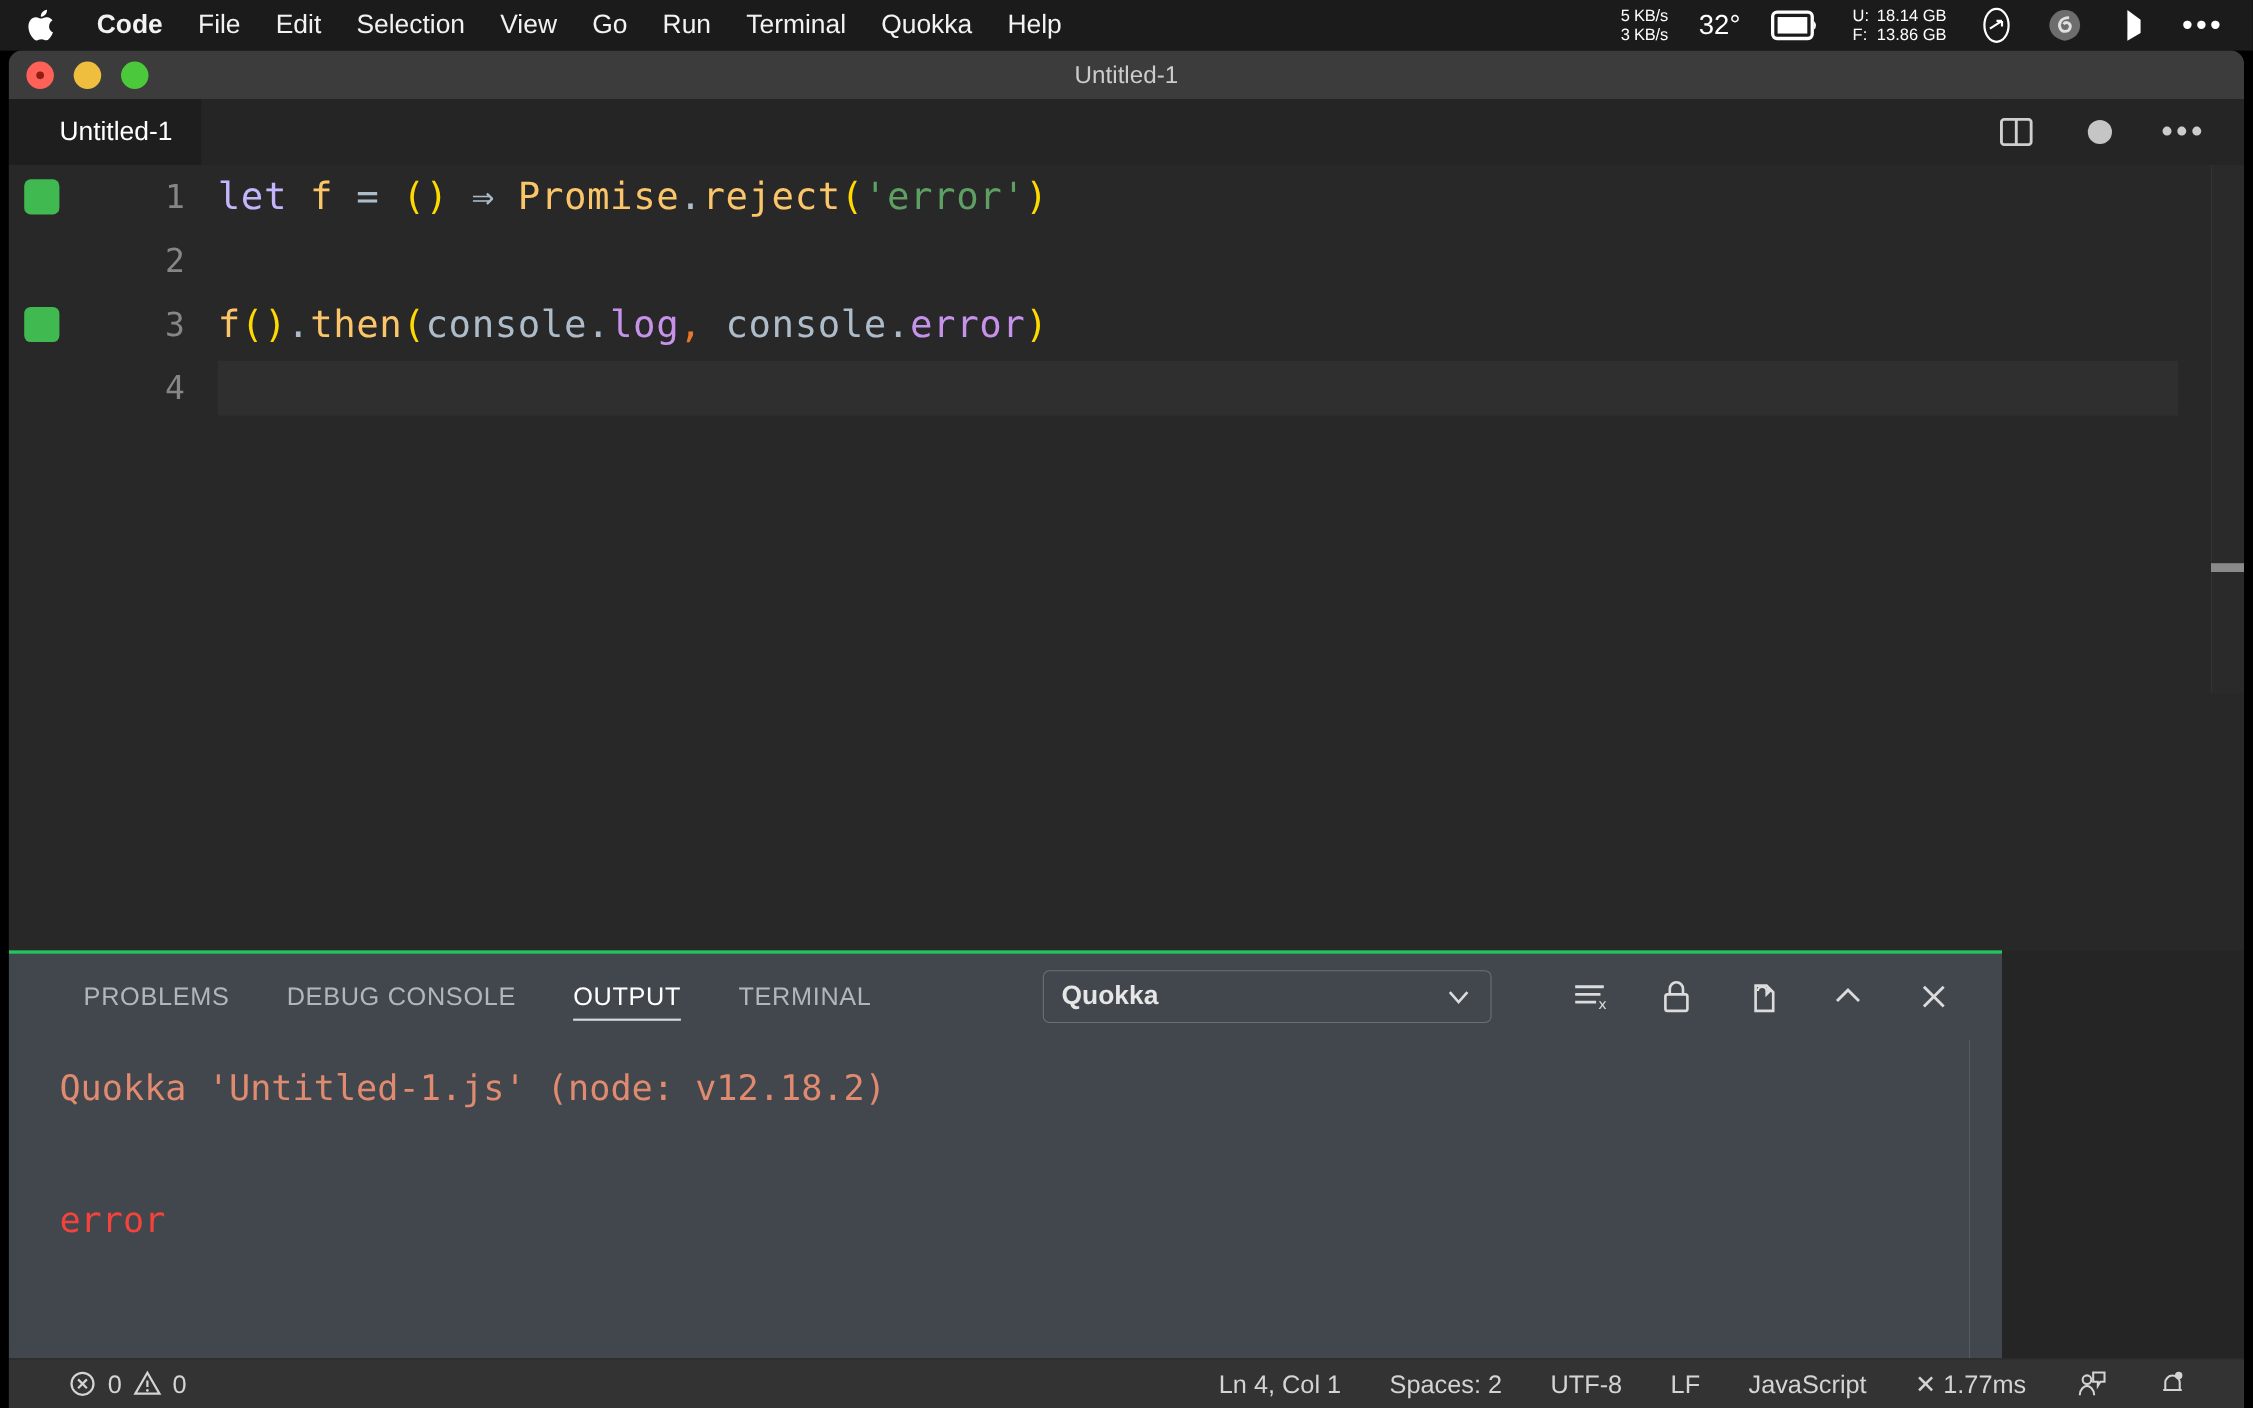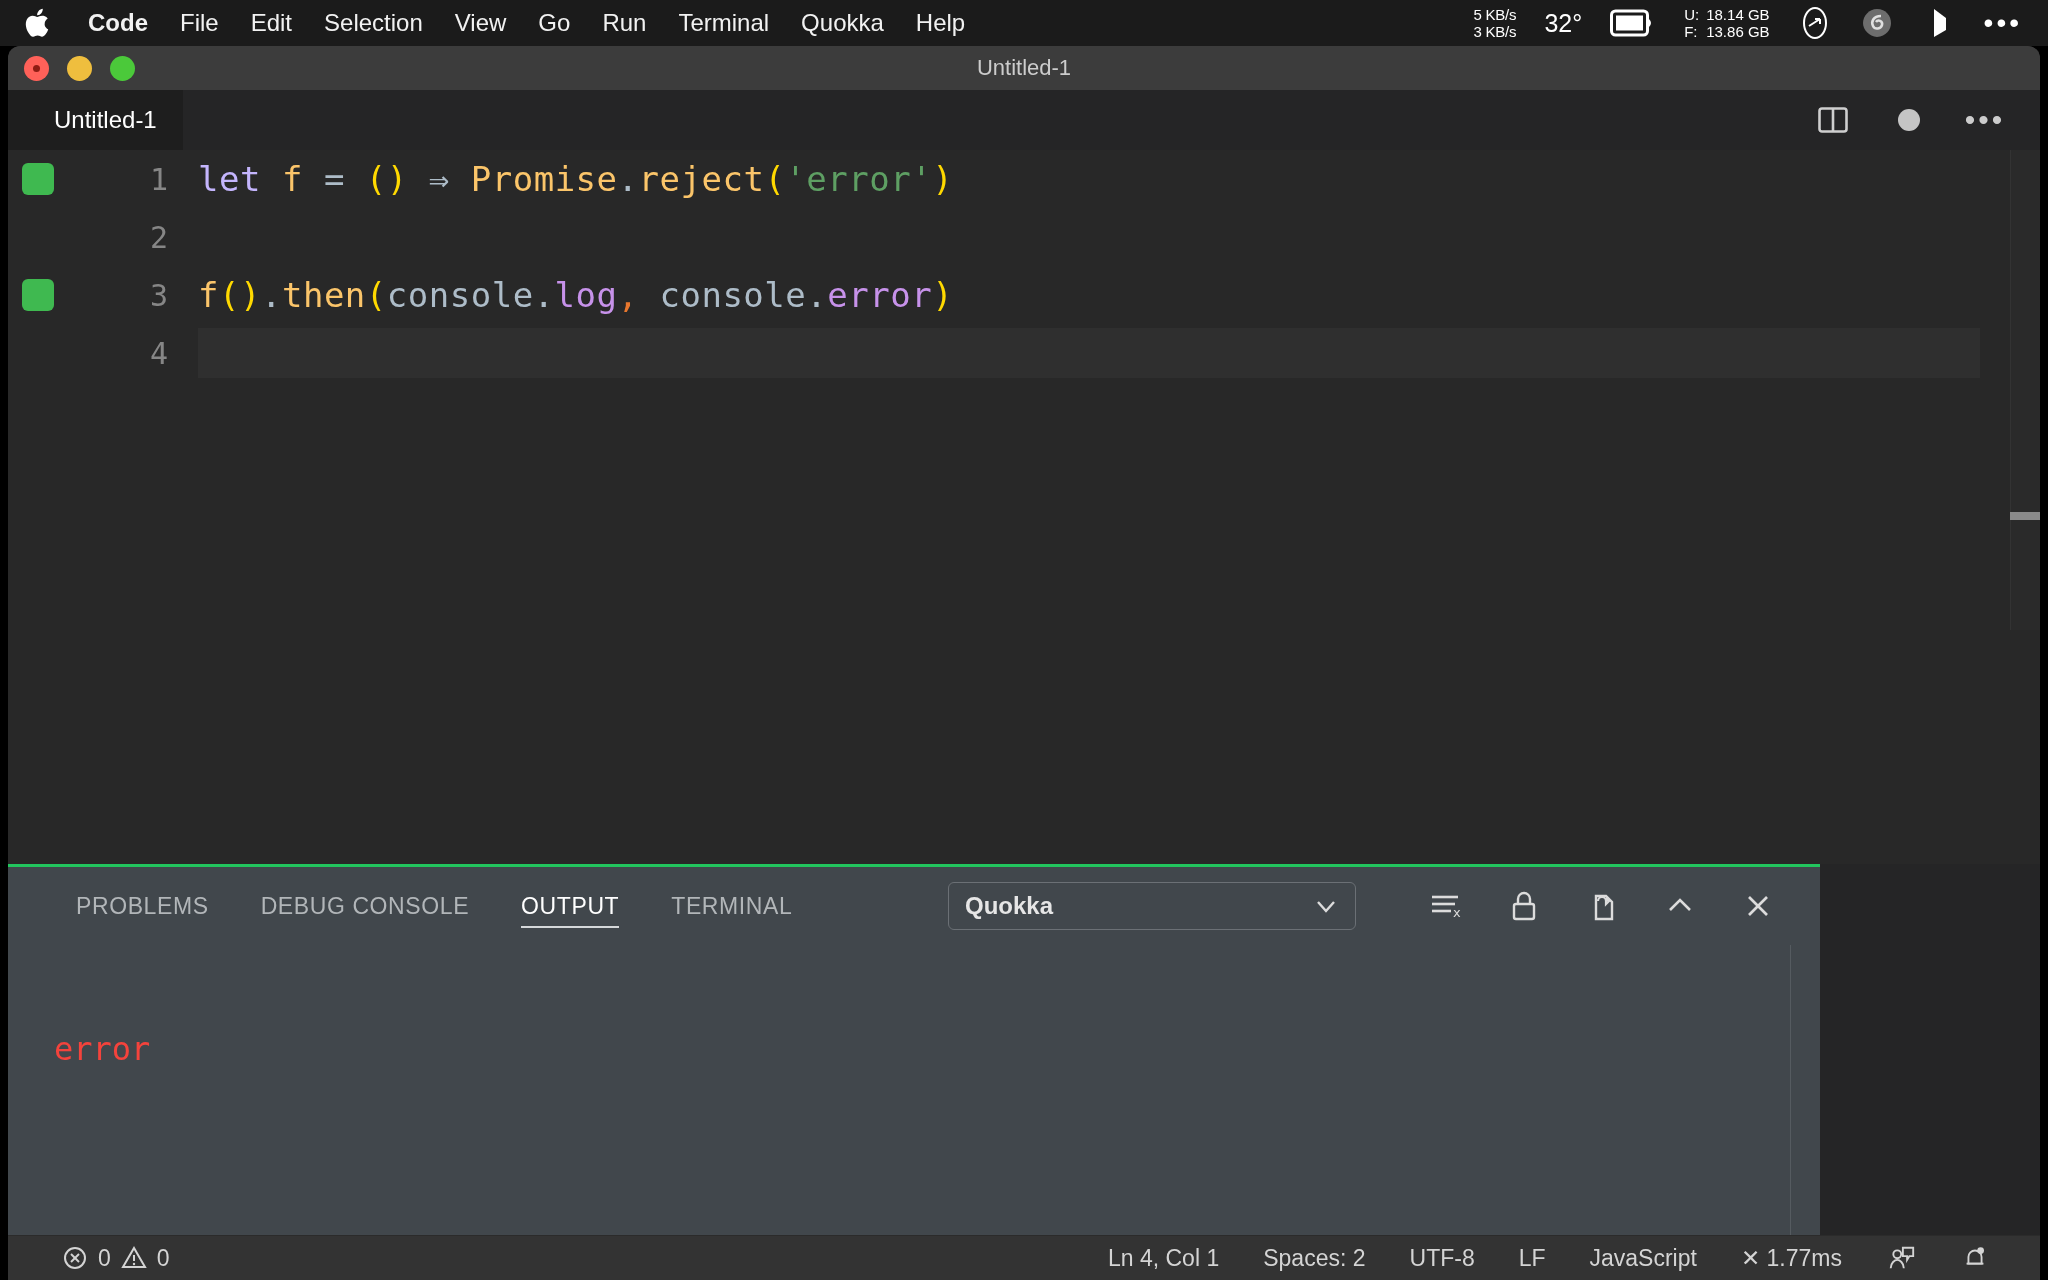--- a/index.html
+++ b/index.html
@@ -327,20 +327,21 @@
         </span>
         <span class="pa-btn">
           <svg viewBox="0 0 38 38" width="38" height="38">
             <line x1="10" y1="10" x2="28" y2="28" stroke="#dcdcdc" stroke-width="2.6"></line>
             <line x1="28" y1="10" x2="10" y2="28" stroke="#dcdcdc" stroke-width="2.6"></line>
           </svg>
         </span>
       </div>
     </div>
     <div id="panel-body">
+        <div class="out-line out-head">Quokka 'Untitled-1.js' (node: v12.18.2)</div>
         <div class="out-line out-blank">&nbsp;</div>
         <div class="out-line out-err">error</div>
       </div>
     <div id="panel-scrollbar"></div>
   </div>
 
   <div id="statusbar">
     <div class="sb-left">
       <div class="sb-item">
         <span class="sb-ico">

